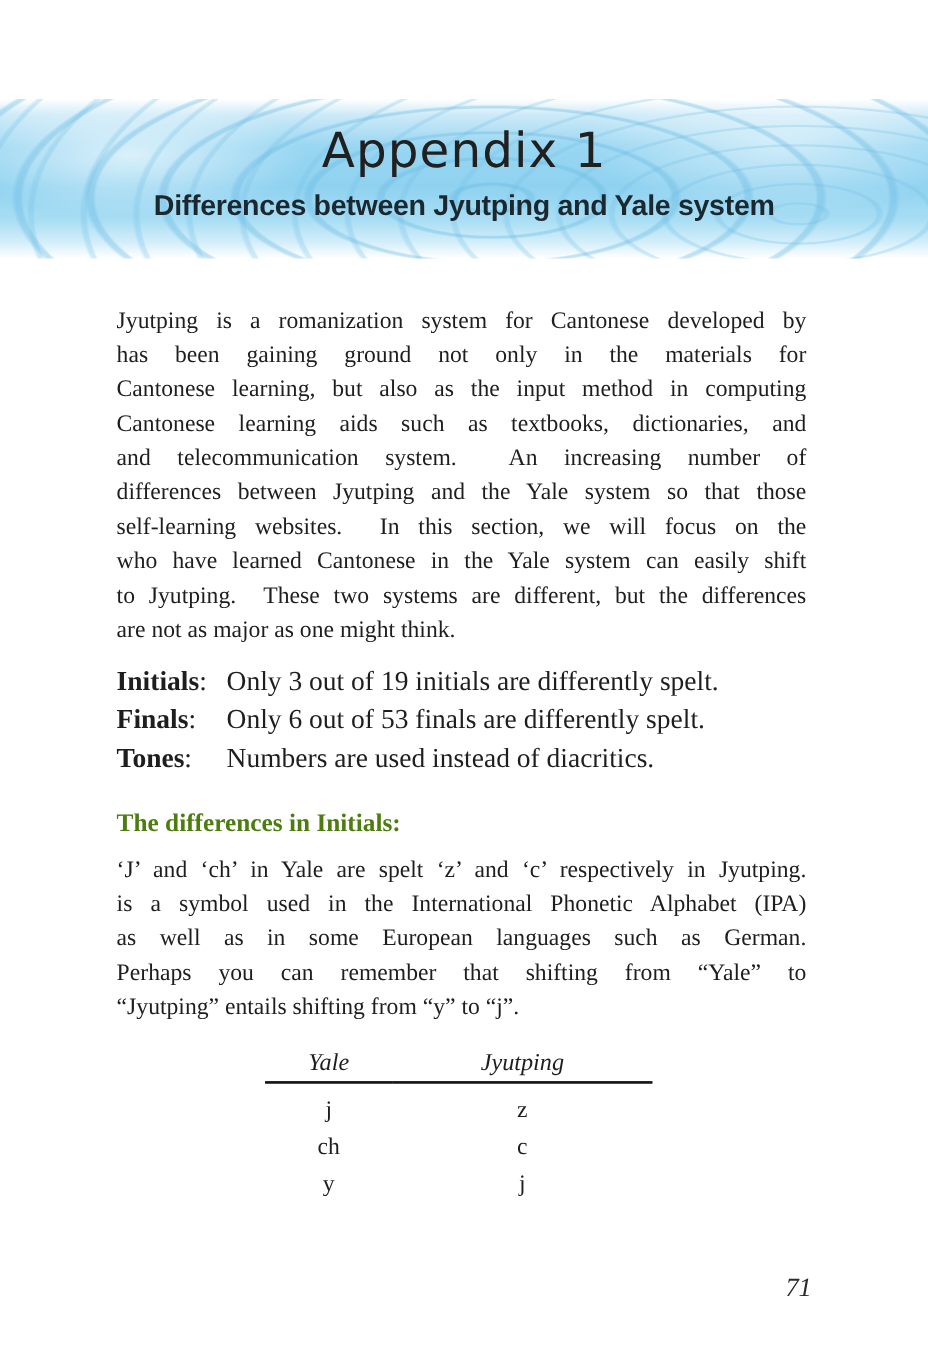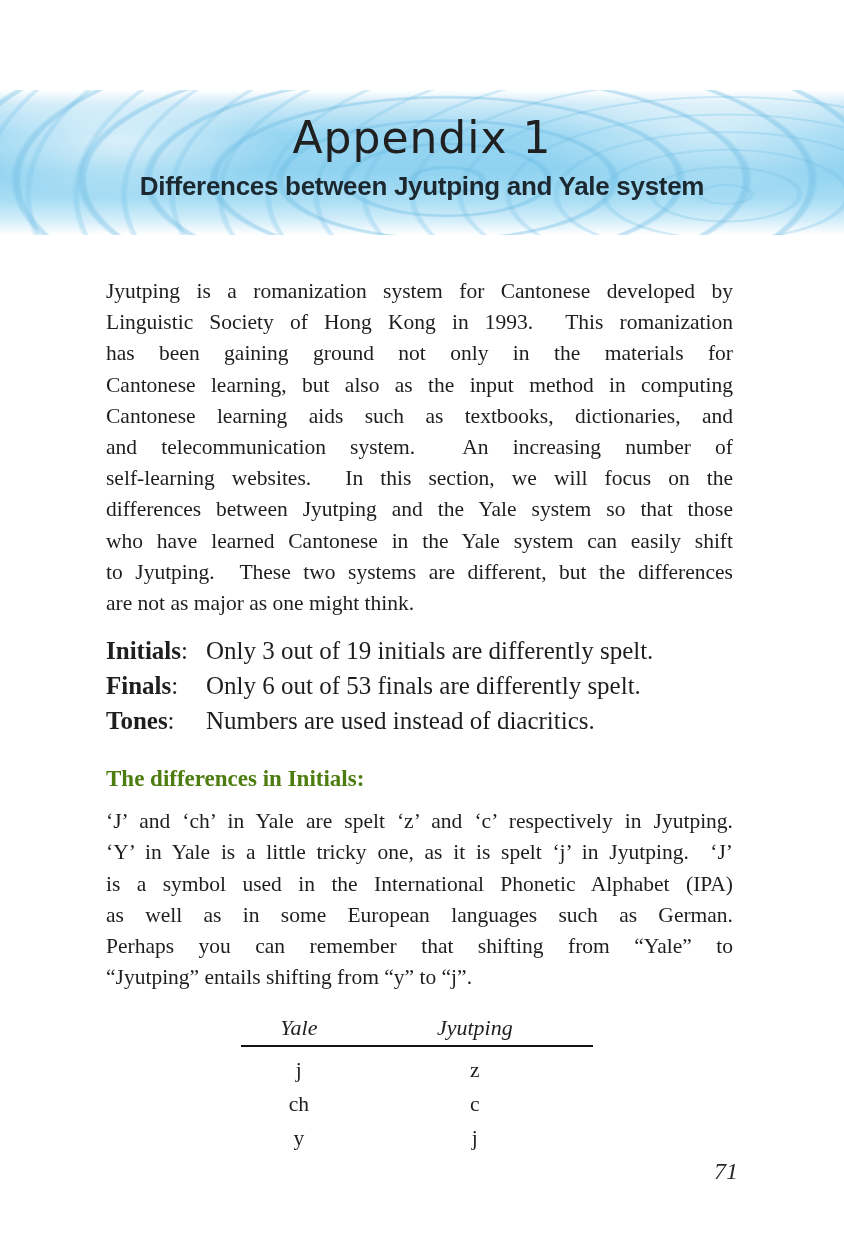--- a/index.html
+++ b/index.html
@@ -126,27 +126,26 @@
 
   <div class="band">
     <div class="band-title">Appendix 1</div>
     <div class="band-subtitle">Differences between Jyutping and Yale system</div>
   </div>
 
   <div class="content">
 
     <div class="para">
         <div class="jline">Jyutping is a romanization system for Cantonese developed by</div>
-        <div class="jline">Linguistic Society of Hong Kong in 1993.&nbsp; This romanization</div>
         <div class="jline">has been gaining ground not only in the materials for</div>
         <div class="jline">Cantonese learning, but also as the input method in computing</div>
         <div class="jline">Cantonese learning aids such as textbooks, dictionaries, and</div>
         <div class="jline">and telecommunication system.&nbsp; An increasing number of</div>
+        <div class="jline">differences between Jyutping and the Yale system so that those</div>
         <div class="jline">self-learning websites.&nbsp; In this section, we will focus on the</div>
-        <div class="jline">differences between Jyutping and the Yale system so that those</div>
         <div class="jline">who have learned Cantonese in the Yale system can easily shift</div>
         <div class="jline">to Jyutping.&nbsp; These two systems are different, but the differences</div>
         <div class="jline last">are not as major as one might think.</div>
       </div>
 
     <div class="terms">
       <div class="term-row">
         <span class="term-label"><b>Initials</b><span>:</span></span>
         <span class="term-def">Only 3 out of 19 initials are differently spelt.</span>
       </div>
@@ -157,21 +156,20 @@
       <div class="term-row">
         <span class="term-label"><b>Tones</b><span>:</span></span>
         <span class="term-def">Numbers are used instead of diacritics.</span>
       </div>
     </div>
 
     <div class="section-heading">The differences in Initials:</div>
 
     <div class="para para2">
         <div class="jline">‘J’ and ‘ch’ in Yale are spelt ‘z’ and ‘c’ respectively in Jyutping.</div>
-        <div class="jline">‘Y’ in Yale is a little tricky one, as it is spelt ‘j’ in Jyutping.&nbsp; ‘J’</div>
         <div class="jline">is a symbol used in the International Phonetic Alphabet (IPA)</div>
         <div class="jline">as well as in some European languages such as German.</div>
         <div class="jline">Perhaps you can remember that shifting from “Yale” to</div>
         <div class="jline last">“Jyutping” entails shifting from “y” to “j”.</div>
       </div>
 
     <table class="map-table">
       <thead>
         <tr>
           <th>Yale</th>

